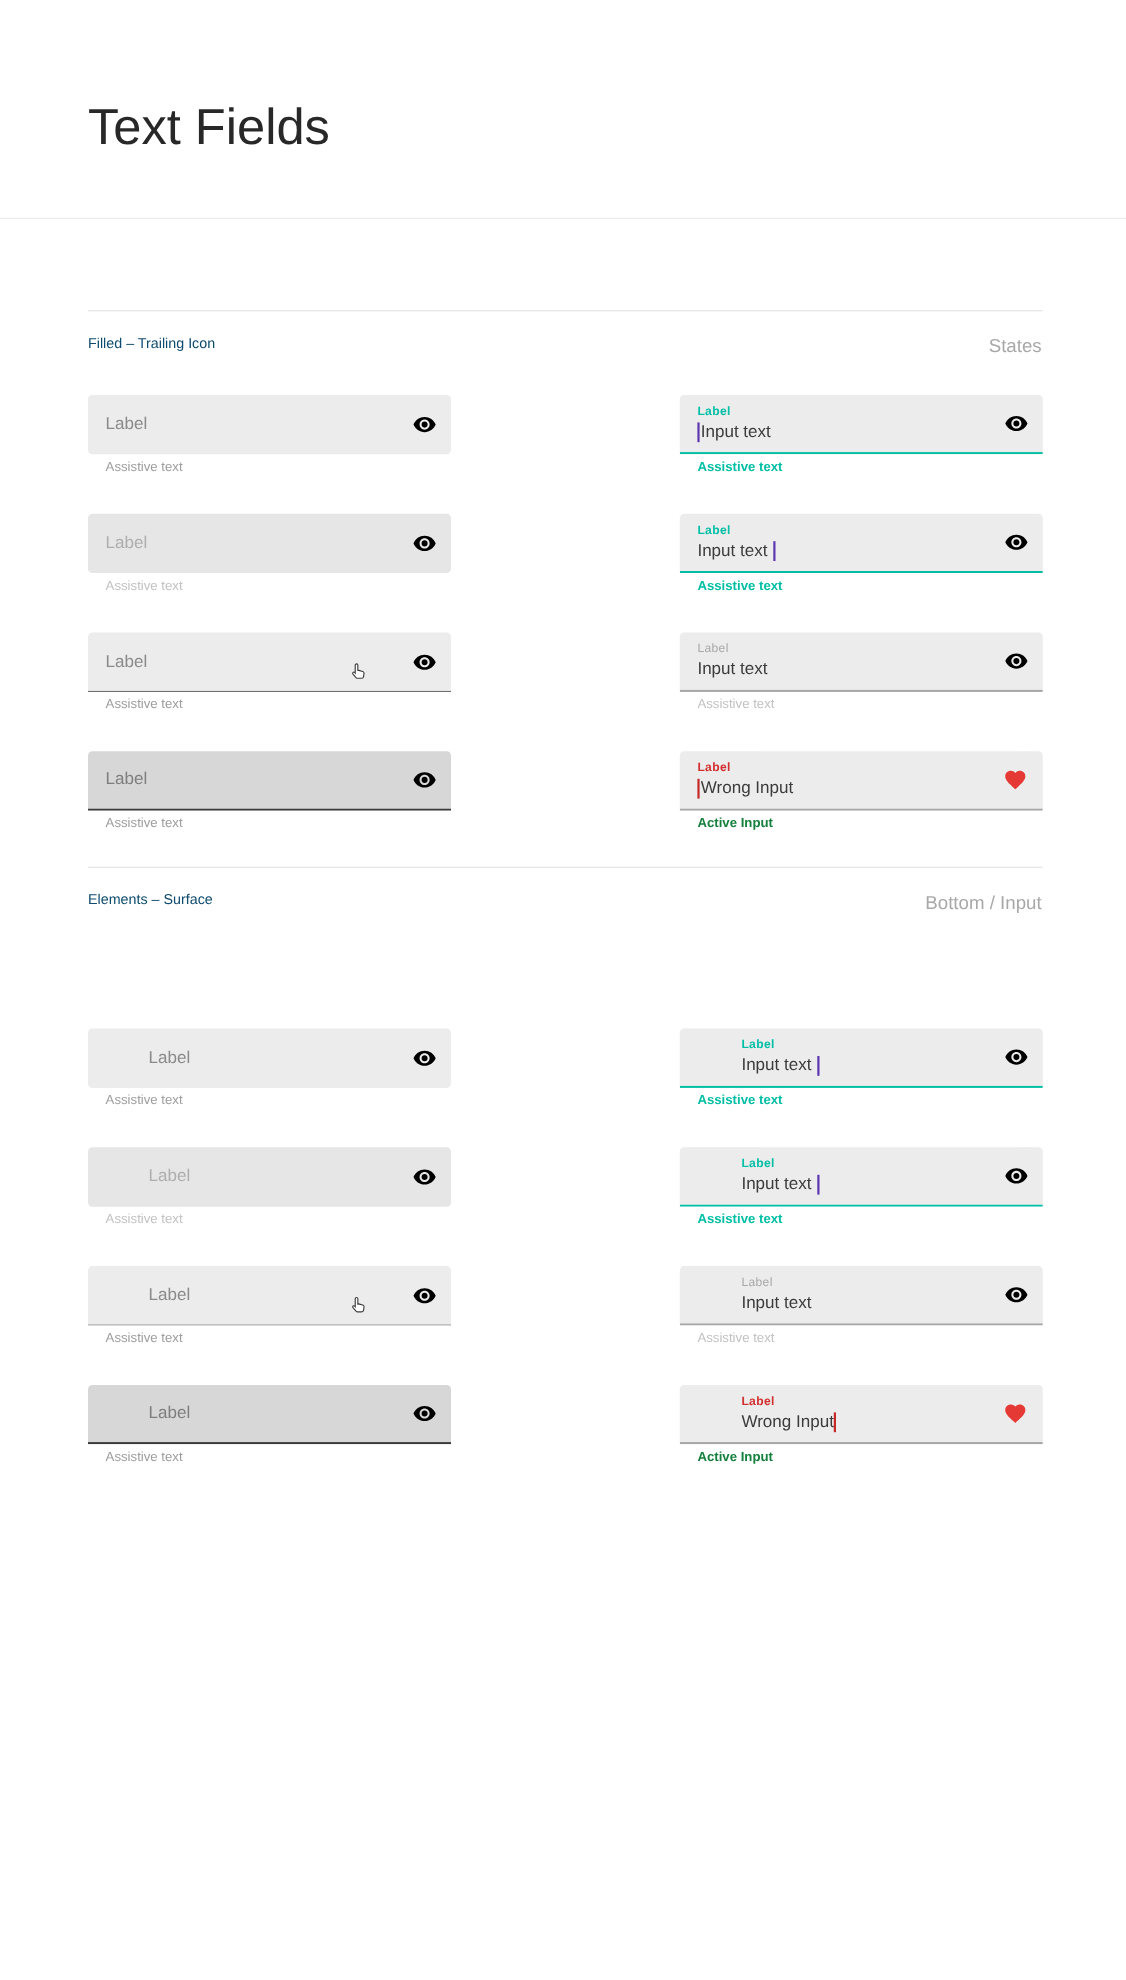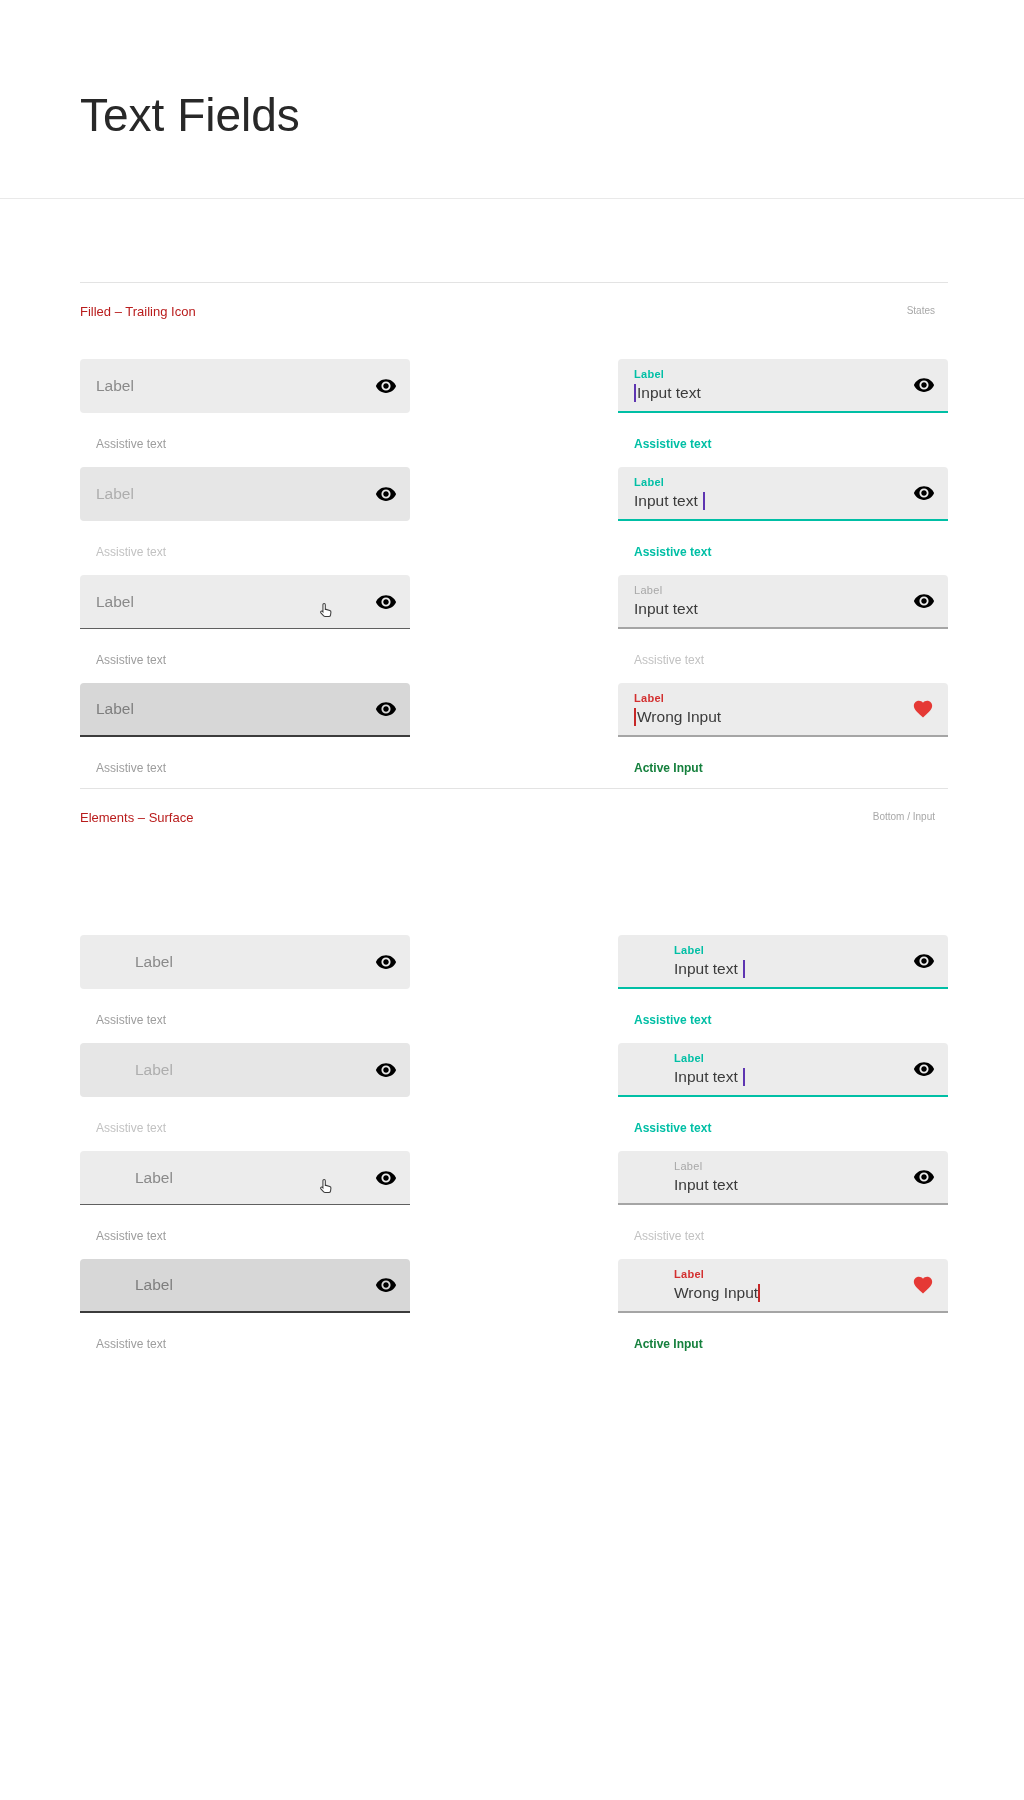--- a/index.html
+++ b/index.html
@@ -6,22 +6,22 @@
   .canvas{position:relative;width:1024px;height:1800px;background:#ffffff;overflow:hidden;
           font-family:"Liberation Sans",sans-serif;color:#3b3b3b;}
 
   .page-title{position:absolute;left:80px;top:90px;font-size:46px;line-height:1.1;color:#282828;}
   .top-divider{position:absolute;left:0;top:198px;width:1024px;height:1px;background:#e9e9e9;}
 
   .section{position:absolute;left:80px;width:868px;}
   #section-1{top:282px;height:506px;}
   #section-2{top:788px;height:560px;}
   .sec-line{position:absolute;left:0;top:0;width:100%;height:1px;background:#e3e3e3;}
-  .sec-title{position:absolute;left:0;top:22px;font-size:13px;color:#b91c1c;}
-  .sec-meta{position:absolute;right:13px;top:23px;font-size:10px;color:#a8a8a8;}
+  .sec-title{position:absolute;left:0;top:22px;font-size:13px;color:#0c4a6e;}
+  .sec-meta{position:absolute;right:1px;top:23px;font-size:17px;color:#a8a8a8;}
 
   .field{position:absolute;width:330px;}
   .box{box-sizing:border-box;height:54px;background:#ececec;border-radius:4px;
        display:flex;align-items:center;padding:0 13px 0 16px;position:relative;}
   .u-hover{border-bottom:1px solid #5f5f5f;border-radius:4px 4px 0 0;}
   .u-press{border-bottom:2px solid #3b3b3b;border-radius:4px 4px 0 0;}
   .u-teal {border-bottom:2px solid #00BFA5;border-radius:4px 4px 0 0;}
   .u-gray {border-bottom:2px solid #a5a5a5;border-radius:4px 4px 0 0;}
   .bg-dis{background:#e6e6e6;}
   .bg-press{background:#d7d7d7;}
@@ -38,21 +38,21 @@
   .sl-red{color:#D32F2F;}
   .sl-gray{color:#a8a8a8;font-weight:400;}
   .value{font-size:15.5px;color:#3b3b3b;display:flex;align-items:center;line-height:19px;}
 
   .cursor{width:2px;height:18px;flex:0 0 2px;}
   .c-purple{background:#5E35B1;}
   .c-red{background:#C62828;}
   .after{margin-left:5px;}
   .before{margin-right:1px;}
 
-  .assistive{margin-top:24px;padding-left:16px;font-size:12px;color:#9d9d9d;}
+  .assistive{margin-top:4px;padding-left:16px;font-size:12px;color:#9d9d9d;}
   .a-dim{color:#c2c2c2;}
   .a-teal{color:#00BFA5;font-weight:700;}
   .a-red{color:#15803d;font-weight:700;}
 
   .hand{position:absolute;right:74px;top:25px;z-index:2;}
 </style>
 </head>
 <body>
 
 <svg width="0" height="0" style="position:absolute">

